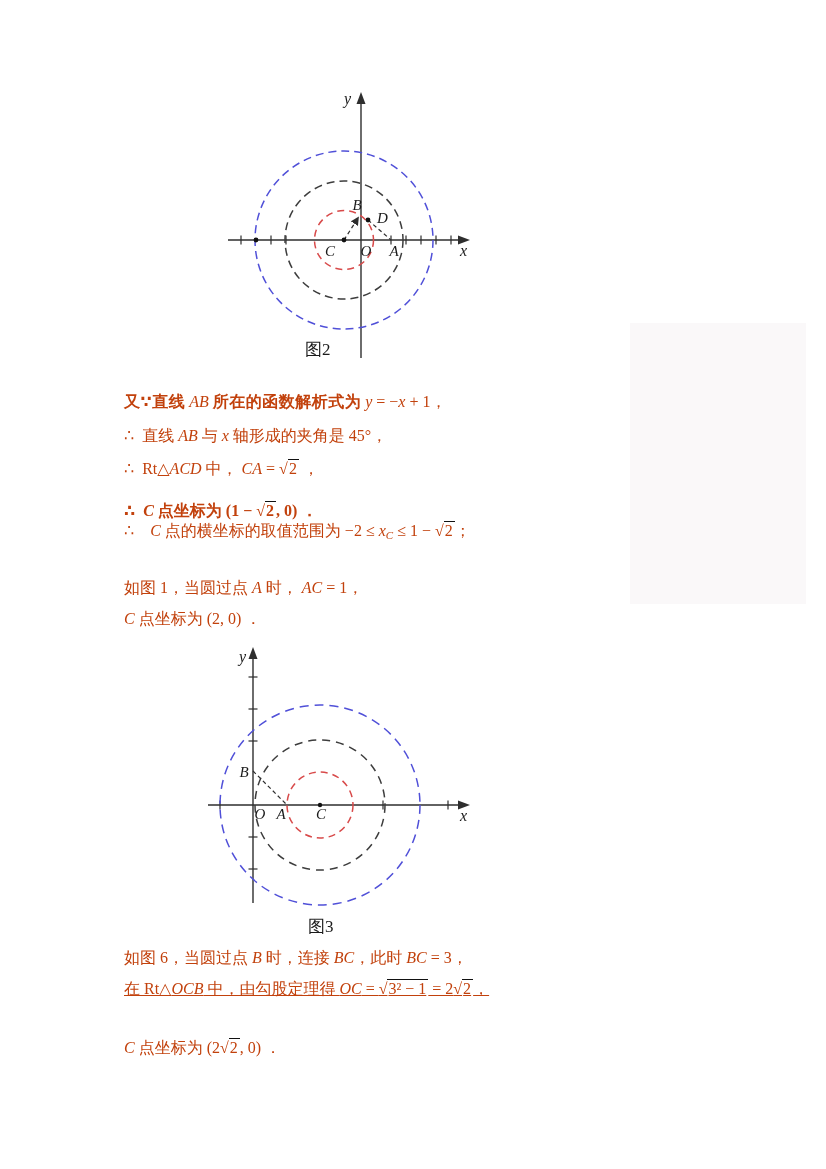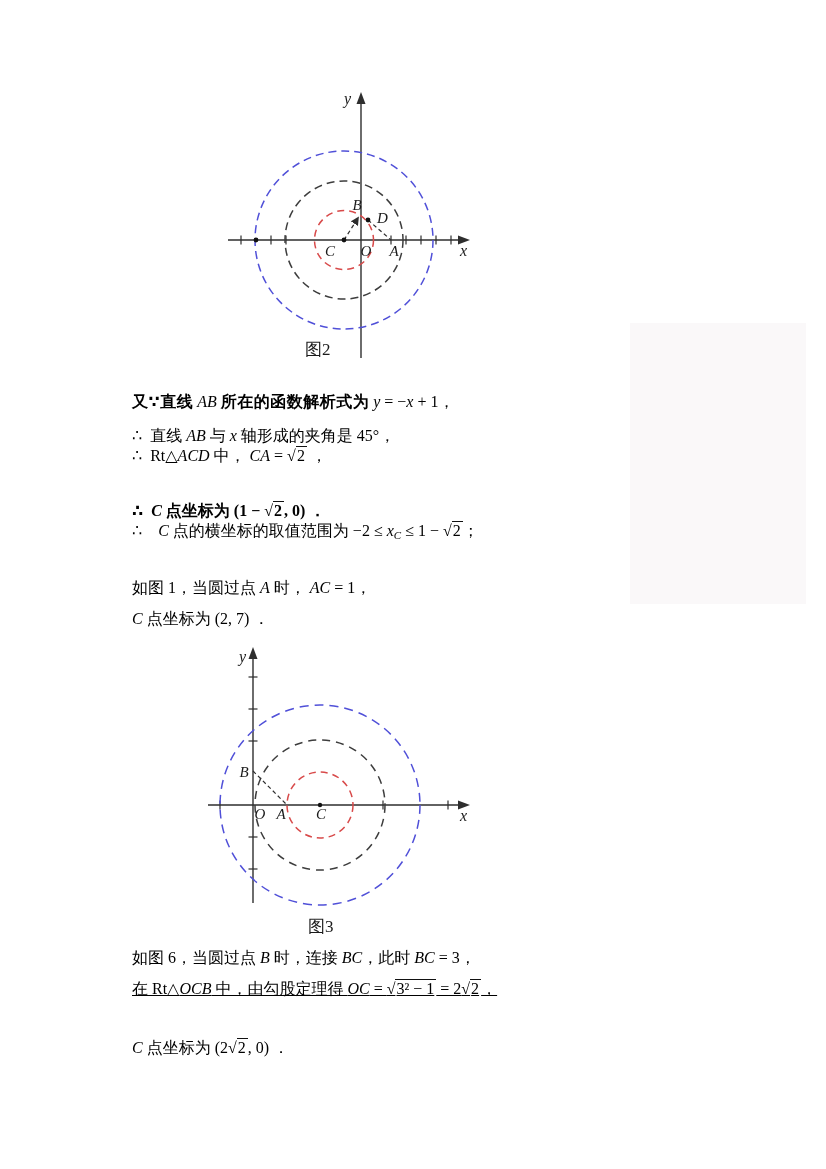--- a/index.html
+++ b/index.html
@@ -12,25 +12,25 @@
   .fig{position:absolute;}
   #fig2{left:220px;top:85px;width:260px;height:290px;}
   #fig3{left:180px;top:640px;width:300px;height:300px;}
   svg{display:block;}
   svg text{font-family:"Liberation Serif","DejaVu Sans",serif;}
   .axlbl{font-style:italic;font-size:16px;fill:#1a1a1a;}
   .ptlbl{font-style:italic;font-size:15px;fill:#1a1a1a;}
   .cap{font-size:17px;fill:#1a1a1a;font-style:normal;}
   .tline{
     position:absolute;left:124px;font-size:16px;line-height:24px;
-    white-space:pre;color:#000000;margin-left:8px;
+    white-space:pre;color:#c2410c;
   }
   .l1{top:390px;}
   .l2{top:424px;text-align:center;}
-  .l3{top:444px;}
+  .l3{top:457px;}
   .l4{top:499px;font-weight:bold;}
   .l5{top:519px;}
   .l6{top:576px;}
   .l7{top:607px;}
   .l8{top:946px;}
   .l9{top:977px;text-decoration:underline;}
   .l10{top:1036px;}
   .seg-h{font-family:"Liberation Sans","DejaVu Sans",sans-serif;font-weight:700;letter-spacing:0.5px;}
   .seg-c{font-family:"Liberation Serif","DejaVu Sans",serif;}
   .seg-i{font-family:"Liberation Serif",serif;font-style:italic;}
@@ -131,16 +131,16 @@
     <text class="cap" x="128" y="292">图3</text>
   </svg>
 </div>
 
 <div class="tline l1"><span class="seg-h">又∵直线</span><span class="seg-i"> AB </span><span class="seg-h">所在的函数解析式为</span><span class="seg-i"> y</span><span class="seg-n"> = −</span><span class="seg-i">x</span><span class="seg-n"> + 1</span><span class="seg-c">，</span></div>
 <div class="tline l2"><span class="seg-c">∴  直线 </span><span class="seg-i">AB</span><span class="seg-c"> 与 </span><span class="seg-i">x</span><span class="seg-c"> 轴形成的夹角是 </span><span class="seg-n">45°</span><span class="seg-c">，</span></div>
 <div class="tline l3"><span class="seg-c">∴  </span><span class="seg-n">Rt△</span><span class="seg-i">ACD</span><span class="seg-c"> 中， </span><span class="seg-i">CA</span><span class="seg-n"> = </span><span class="seg-r">√<span class="rad">2</span></span><span class="seg-c"> ，</span></div>
 <div class="tline l4"><span class="seg-c">∴  </span><span class="seg-i">C</span><span class="seg-c"> 点坐标为 </span><span class="seg-n">(1 − </span><span class="seg-r">√<span class="rad">2</span></span><span class="seg-n">, 0)</span><span class="seg-c"> ．</span></div>
 <div class="tline l5"><span class="seg-c">∴    </span><span class="seg-i">C</span><span class="seg-c"> 点的横坐标的取值范围为 </span><span class="seg-n">−2 ≤ </span><span class="seg-i">x</span><sub class="seg-sub">C</sub><span class="seg-n"> ≤ 1 − </span><span class="seg-r">√<span class="rad">2</span></span><span class="seg-c">；</span></div>
 <div class="tline l6"><span class="seg-c">如图 1，当圆过点 </span><span class="seg-i">A</span><span class="seg-c"> 时， </span><span class="seg-i">AC</span><span class="seg-n"> = 1</span><span class="seg-c">，</span></div>
-<div class="tline l7"><span class="seg-i">C</span><span class="seg-c"> 点坐标为 </span><span class="seg-n">(2, 7)</span><span class="seg-c"> ．</span></div>
+<div class="tline l7"><span class="seg-i">C</span><span class="seg-c"> 点坐标为 </span><span class="seg-n">(2, 0)</span><span class="seg-c"> ．</span></div>
 <div class="tline l8"><span class="seg-c">如图 6，当圆过点 </span><span class="seg-i">B</span><span class="seg-c"> 时，连接 </span><span class="seg-i">BC</span><span class="seg-c">，此时 </span><span class="seg-i">BC</span><span class="seg-n"> = 3</span><span class="seg-c">，</span></div>
 <div class="tline l9"><span class="seg-c">在 </span><span class="seg-n">Rt△</span><span class="seg-i">OCB</span><span class="seg-c"> 中，由勾股定理得 </span><span class="seg-i">OC</span><span class="seg-n"> = </span><span class="seg-r">√<span class="rad">3² − 1</span></span><span class="seg-n"> = 2</span><span class="seg-r">√<span class="rad">2</span></span><span class="seg-c">，</span></div>
 <div class="tline l10"><span class="seg-i">C</span><span class="seg-c"> 点坐标为 </span><span class="seg-n">(2</span><span class="seg-r">√<span class="rad">2</span></span><span class="seg-n">, 0)</span><span class="seg-c"> ．</span></div>
 
 </body></html>

